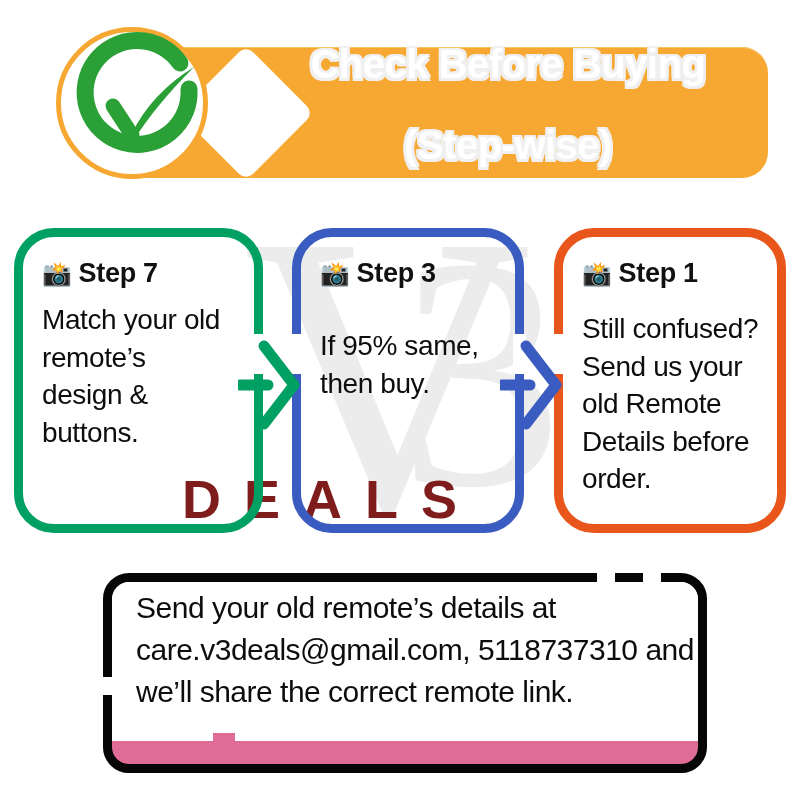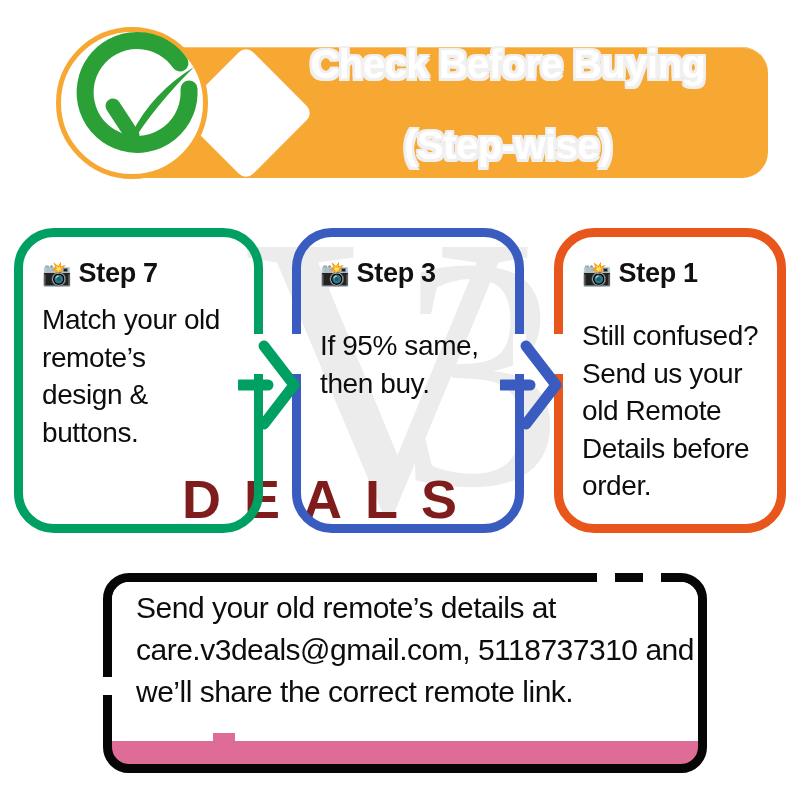--- a/index.html
+++ b/index.html
@@ -120,21 +120,21 @@
   #card1{left:14px;top:228px;width:249px;height:305px;}
   #card2{left:292px;top:228px;width:232px;height:305px;}
   #card3{left:554px;top:228px;width:232px;height:305px;}
 
   #card1 .card-body{padding:0 0 0 28px;top:30px;}
   #card2 .card-body{padding:0 0 0 28px;top:30px;}
   #card3 .card-body{padding:0 0 0 28px;top:30px;}
 
   #card1 .step-text{margin-top:12px;width:186px;}
   #card2 .step-text{margin-top:38px;width:176px;}
-  #card3 .step-text{margin-top:28px;width:196px;}
+  #card3 .step-text{margin-top:21px;width:196px;}
 
   
   .arrow{position:absolute;z-index:4;}
 
   
   .callout{
     position:absolute;left:103px;top:573px;
     width:604px;height:203px;
     z-index:3;
   }

